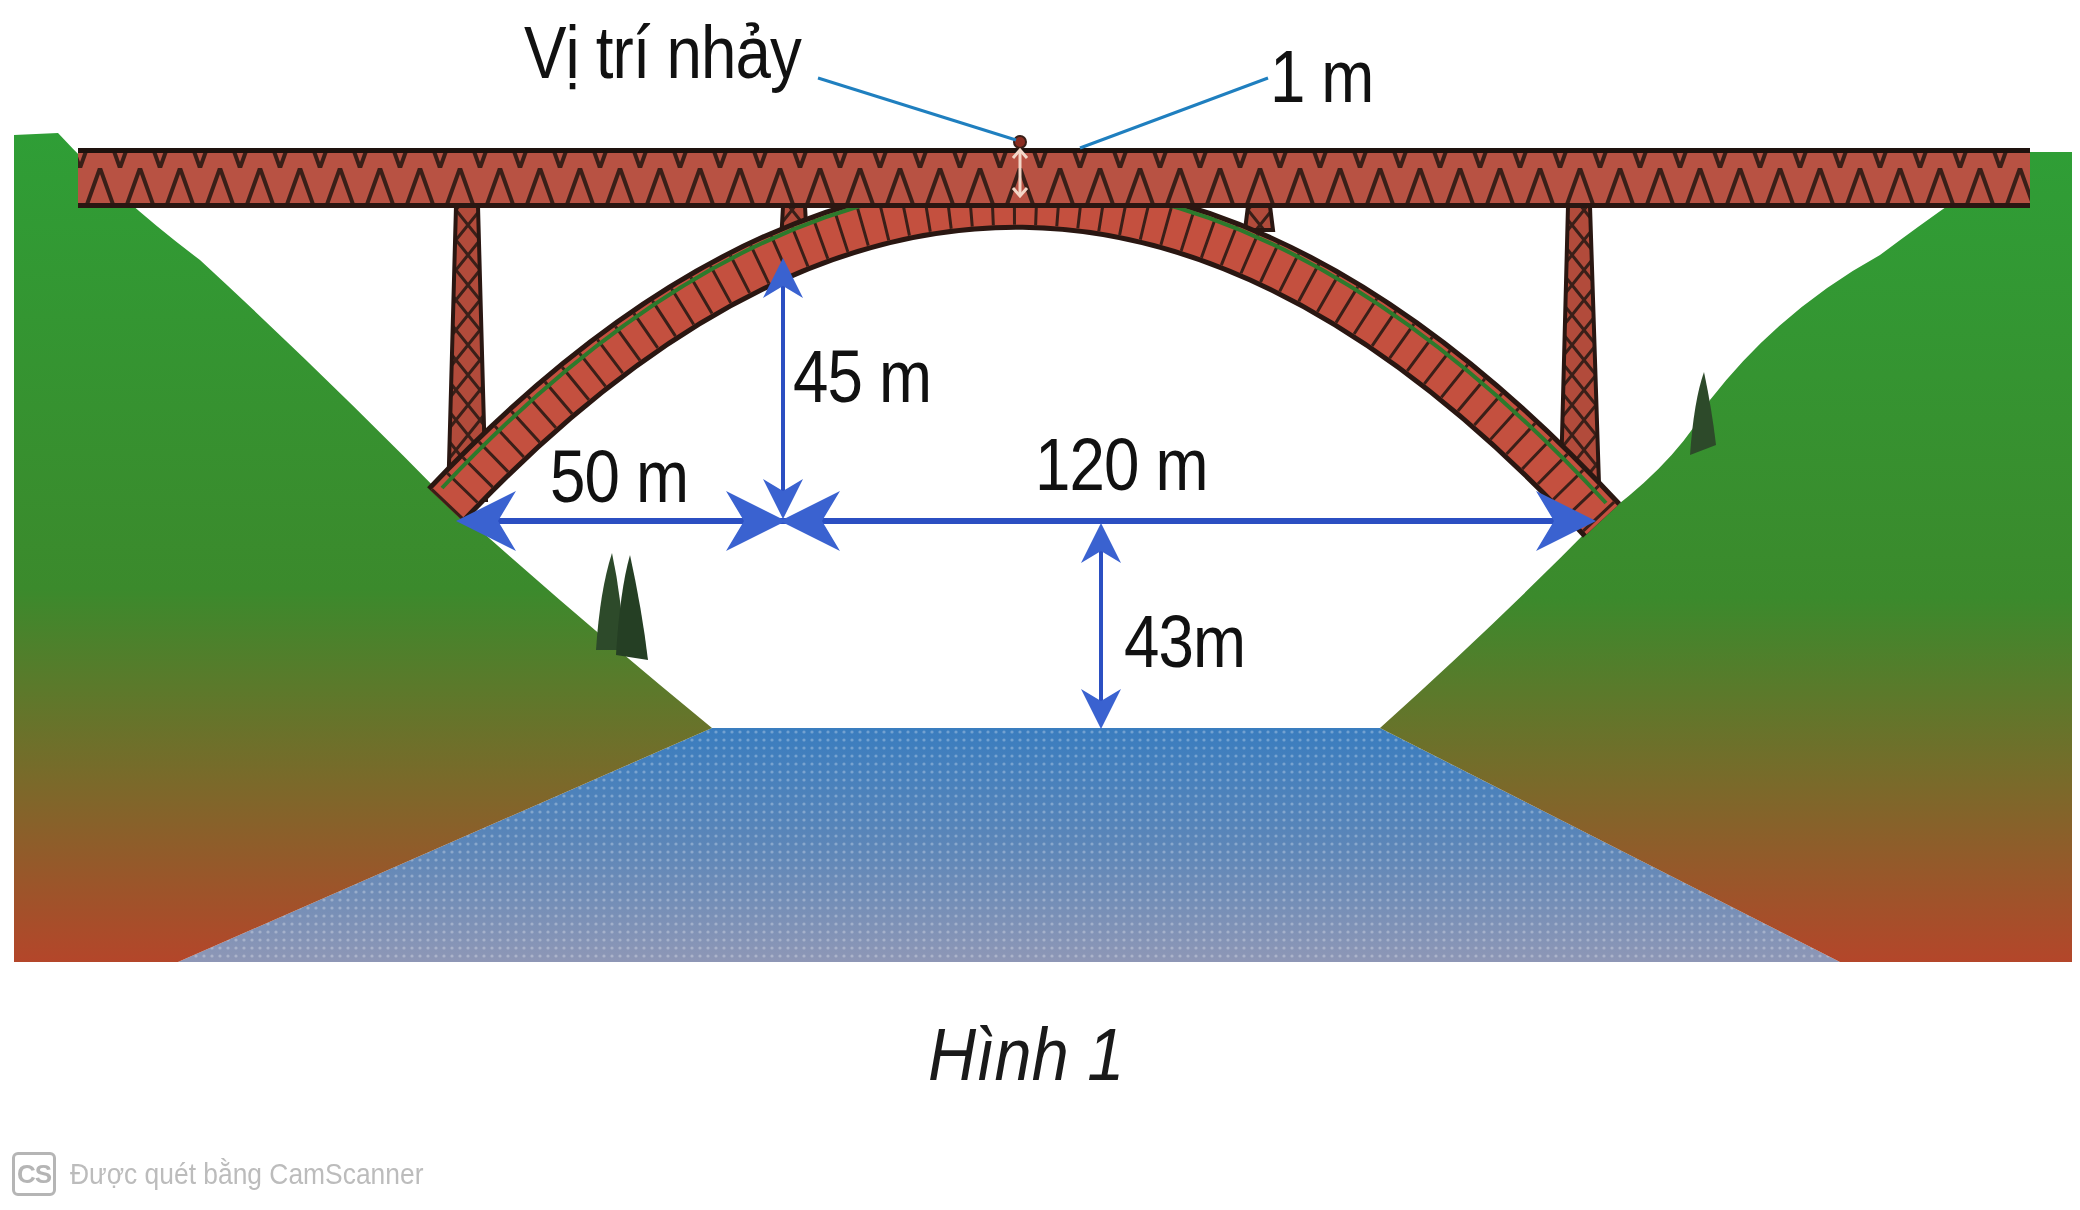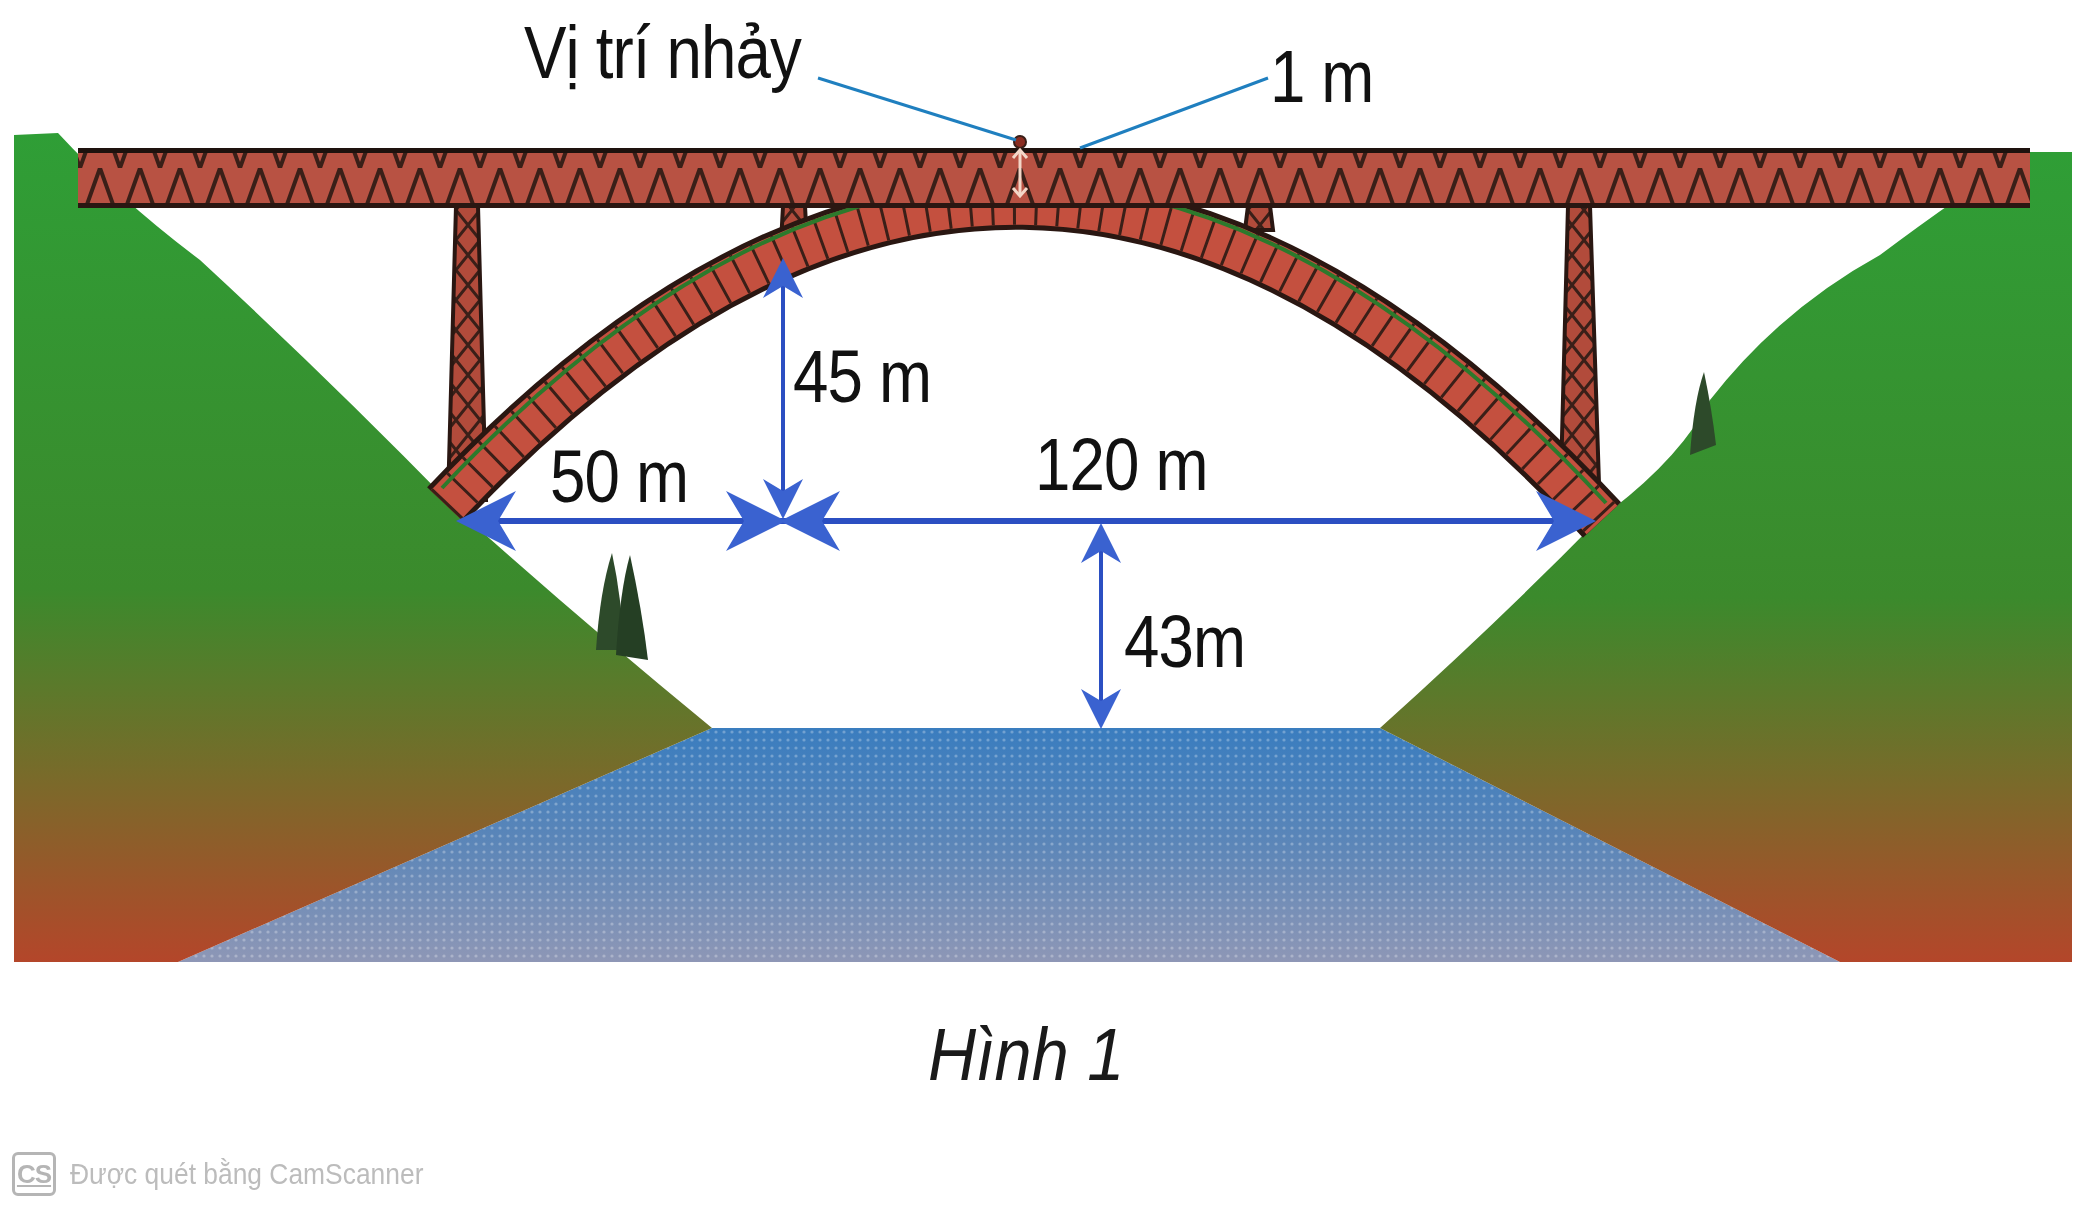--- a/index.html
+++ b/index.html
@@ -2,21 +2,21 @@
 <html><head>
 <meta charset="utf-8">
 <style>
   html, body { margin:0; padding:0; background:#ffffff; }
   body { width:2080px; height:1210px; position:relative; overflow:hidden; font-family:"Liberation Sans", sans-serif; }
   #figure { position:absolute; left:0; top:0; width:2080px; height:1210px; }
   .lbl { position:absolute; color:#111; white-space:nowrap; line-height:1; }
   .lbl-main { font-family:"Liberation Sans", sans-serif; font-size:74px; transform:scaleX(0.86); transform-origin:left top; letter-spacing:-1px; }
   .caption { position:absolute; font-family:"Liberation Sans", sans-serif; font-style:italic; font-size:74px; color:#1a1a1a; transform:scaleX(0.9); transform-origin:left top; }
   .watermark { position:absolute; left:12px; top:1152px; display:flex; align-items:center; gap:14px; color:#b5b5b5; }
-  .cs-icon { width:44px; height:44px; border:3px solid #b5b5b5; border-radius:6px; box-sizing:border-box; display:flex; align-items:center; justify-content:center; font-family:"Liberation Sans", sans-serif; font-size:26px; font-weight:bold; color:#b5b5b5; letter-spacing:-1px;text-decoration:underline; }
+  .cs-icon { width:44px; height:44px; border:3px solid #b5b5b5; border-radius:6px; box-sizing:border-box; display:flex; align-items:center; justify-content:center; font-family:"Liberation Sans", sans-serif; font-size:26px; font-weight:bold; color:#b5b5b5; letter-spacing:-1px; }
   .cs-text { font-family:"Liberation Sans", sans-serif; font-size:30px; color:#bcbcbc; transform:scaleX(0.88); transform-origin:left center; }
 </style>
 </head>
 <body>
 
 <svg id="figure" viewBox="0 0 2080 1210" xmlns="http://www.w3.org/2000/svg">
   <defs>
     <linearGradient id="hillGrad" x1="0" y1="0" x2="0" y2="1">
       <stop offset="0" stop-color="#2f9e36"></stop>
       <stop offset="0.55" stop-color="#3b8a2c"></stop>

